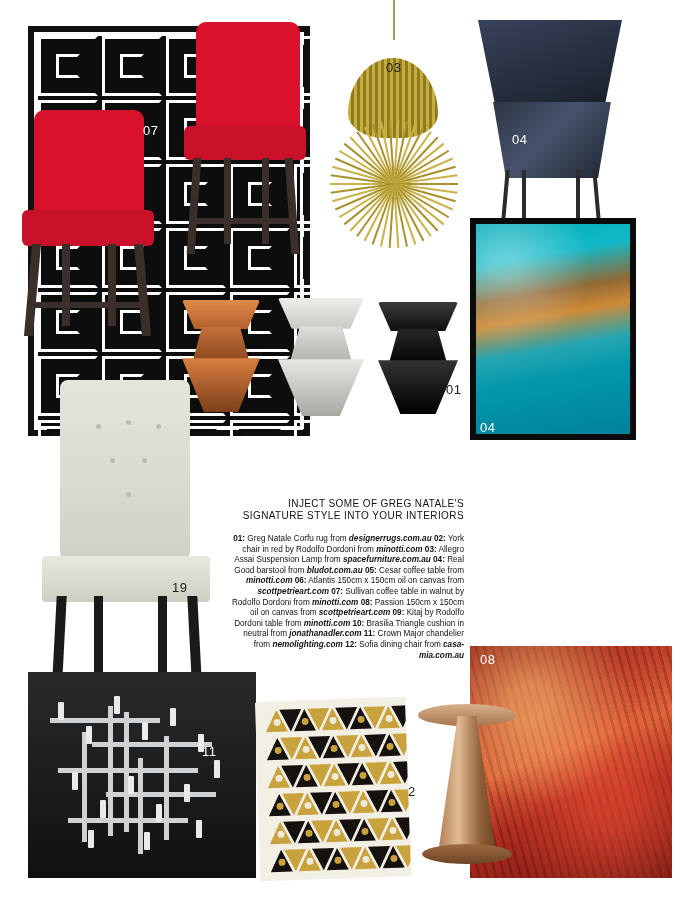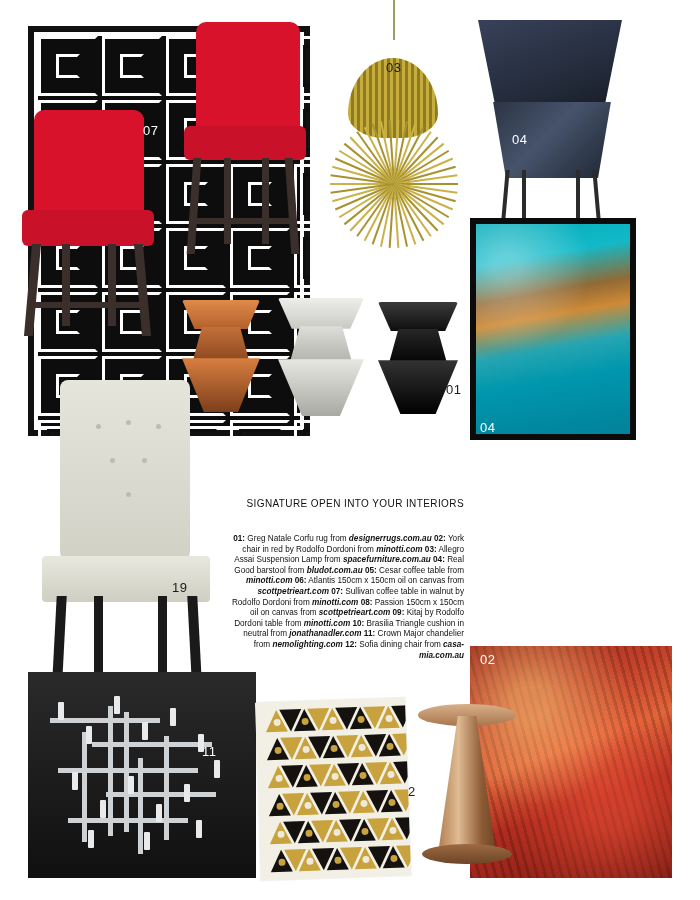--- a/index.html
+++ b/index.html
@@ -428,29 +428,30 @@
     <div class="bot" style="background:linear-gradient(180deg,#333,#000);clip-path:polygon(0 0,100% 0,72% 100%,28% 100%);"></div>
   </div>
   <div class="num dark" style="left:446px;top:382px;">01</div>
 
   <div class="abs art06">
     <div class="canvas"></div>
   </div>
   <div class="num" style="left:480px;top:420px;">04</div>
 
   <div class="subhead">
-    <div>SIGNATURE OPEN INTO YOUR INTERIORS</div>
+    <div>INJECT SOME OF GREG NATALE'S</div>
+    <div>SIGNATURE STYLE INTO YOUR INTERIORS</div>
   </div>
 
   <div class="credits" id="credits"><b>01:</b> Greg Natale Corfu rug from <span class="bi">designerrugs.com.au</span> <b>02:</b> York chair in red by Rodolfo Dordoni from <span class="bi">minotti.com</span> <b>03:</b> Allegro Assai Suspension Lamp from <span class="bi">spacefurniture.com.au</span> <b>04:</b> Real Good barstool from <span class="bi">bludot.com.au</span> <b>05:</b> Cesar coffee table from <span class="bi">minotti.com</span> <b>06:</b> Atlantis 150cm x 150cm oil on canvas from <span class="bi">scottpetrieart.com</span> <b>07:</b> Sullivan coffee table in walnut by Rodolfo Dordoni from <span class="bi">minotti.com</span> <b>08:</b> Passion 150cm x 150cm oil on canvas from <span class="bi">scottpetrieart.com</span> <b>09:</b> Kitaj by Rodolfo Dordoni table from <span class="bi">minotti.com</span> <b>10:</b> Brasilia Triangle cushion in neutral from <span class="bi">jonathanadler.com</span> <b>11:</b> Crown Major chandelier from <span class="bi">nemolighting.com</span> <b>12:</b> Sofia dining chair from <span class="bi">casa-mia.com.au</span> </div>
 
   <div class="num" style="left:480px;top:618px;">07</div>
 
   <div class="abs art08"></div>
-  <div class="num" style="left:480px;top:652px;">02</div>
+  <div class="num" style="left:480px;top:652px;">08</div>
 
   <div class="abs chair12">
     <div class="c12-back"></div>
     <div class="c12-seat"></div>
     <div class="c12-leg" style="left:20px;top:216px;width:10px;height:104px;transform:skewX(-3deg);"></div>
     <div class="c12-leg" style="left:156px;top:216px;width:10px;height:104px;transform:skewX(3deg);"></div>
     <div class="c12-leg" style="left:60px;top:216px;width:9px;height:86px;"></div>
     <div class="c12-leg" style="left:124px;top:216px;width:9px;height:86px;"></div>
     <div class="tuft" style="left:62px;top:44px;"></div>
     <div class="tuft" style="left:92px;top:40px;"></div>

